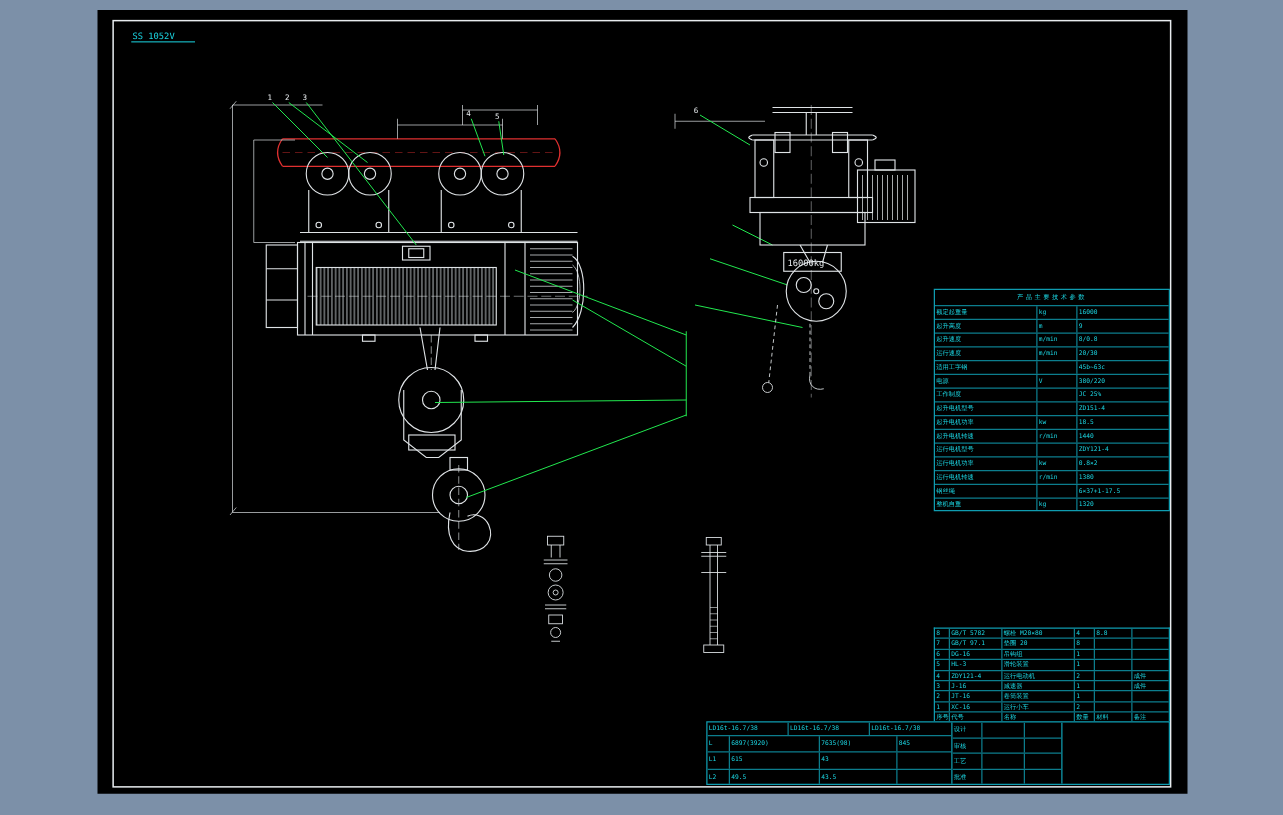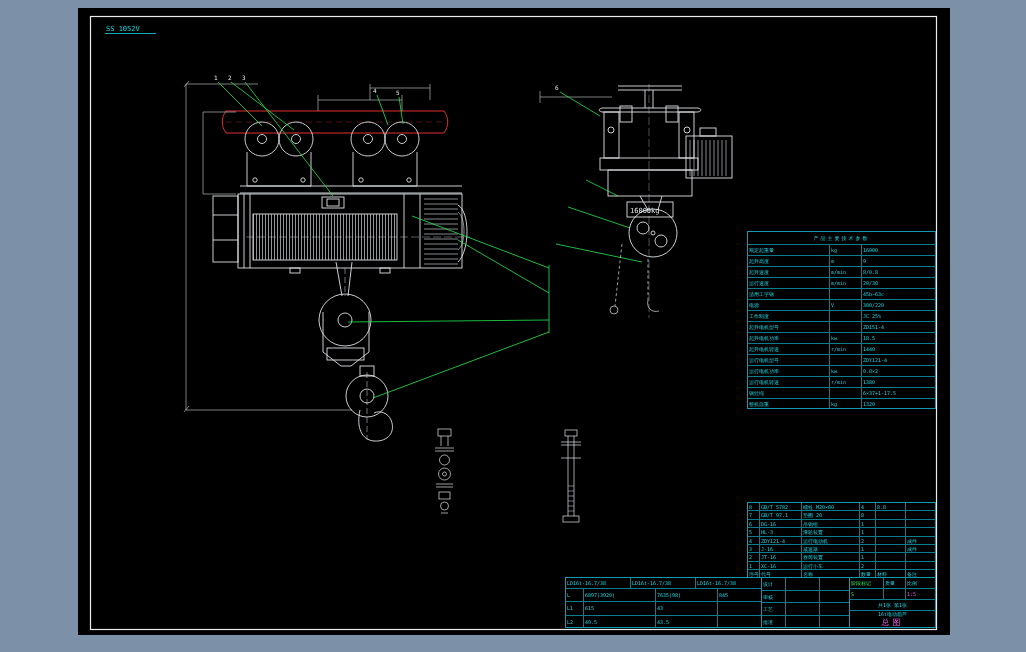--- a/index.html
+++ b/index.html
@@ -430,32 +430,15 @@
             <span class="tcell" style="width: 24px;">工艺</span>
             <span class="tcell" style="width: 34px;"></span>
             <span class="tcell"></span>
           </div>
           <div class="trow">
             <span class="tcell" style="width: 24px;">批准</span>
             <span class="tcell" style="width: 34px;"></span>
             <span class="tcell"></span>
           </div>
         </div>
-      <div class="tb-info">
-        <div class="tb-info-row">
-          <span class="s1 grn">阶段标记</span>
-          <span class="s2">质量</span>
-          <span>比例</span>
-        </div>
-        <div class="tb-info-row">
-          <span class="s1 grn">S</span>
-          <span class="s2"></span>
-          <span class="mag">1:5</span>
-        </div>
-        <div class="tb-sheetinfo">共1张 第1张</div>
-        <div class="tb-title">
-          <span class="prod">16t电动葫芦</span>
-          <span class="dwg">总图</span>
-        </div>
-      </div>
     </div>
   </div>
 </div>
 
 </body></html>

